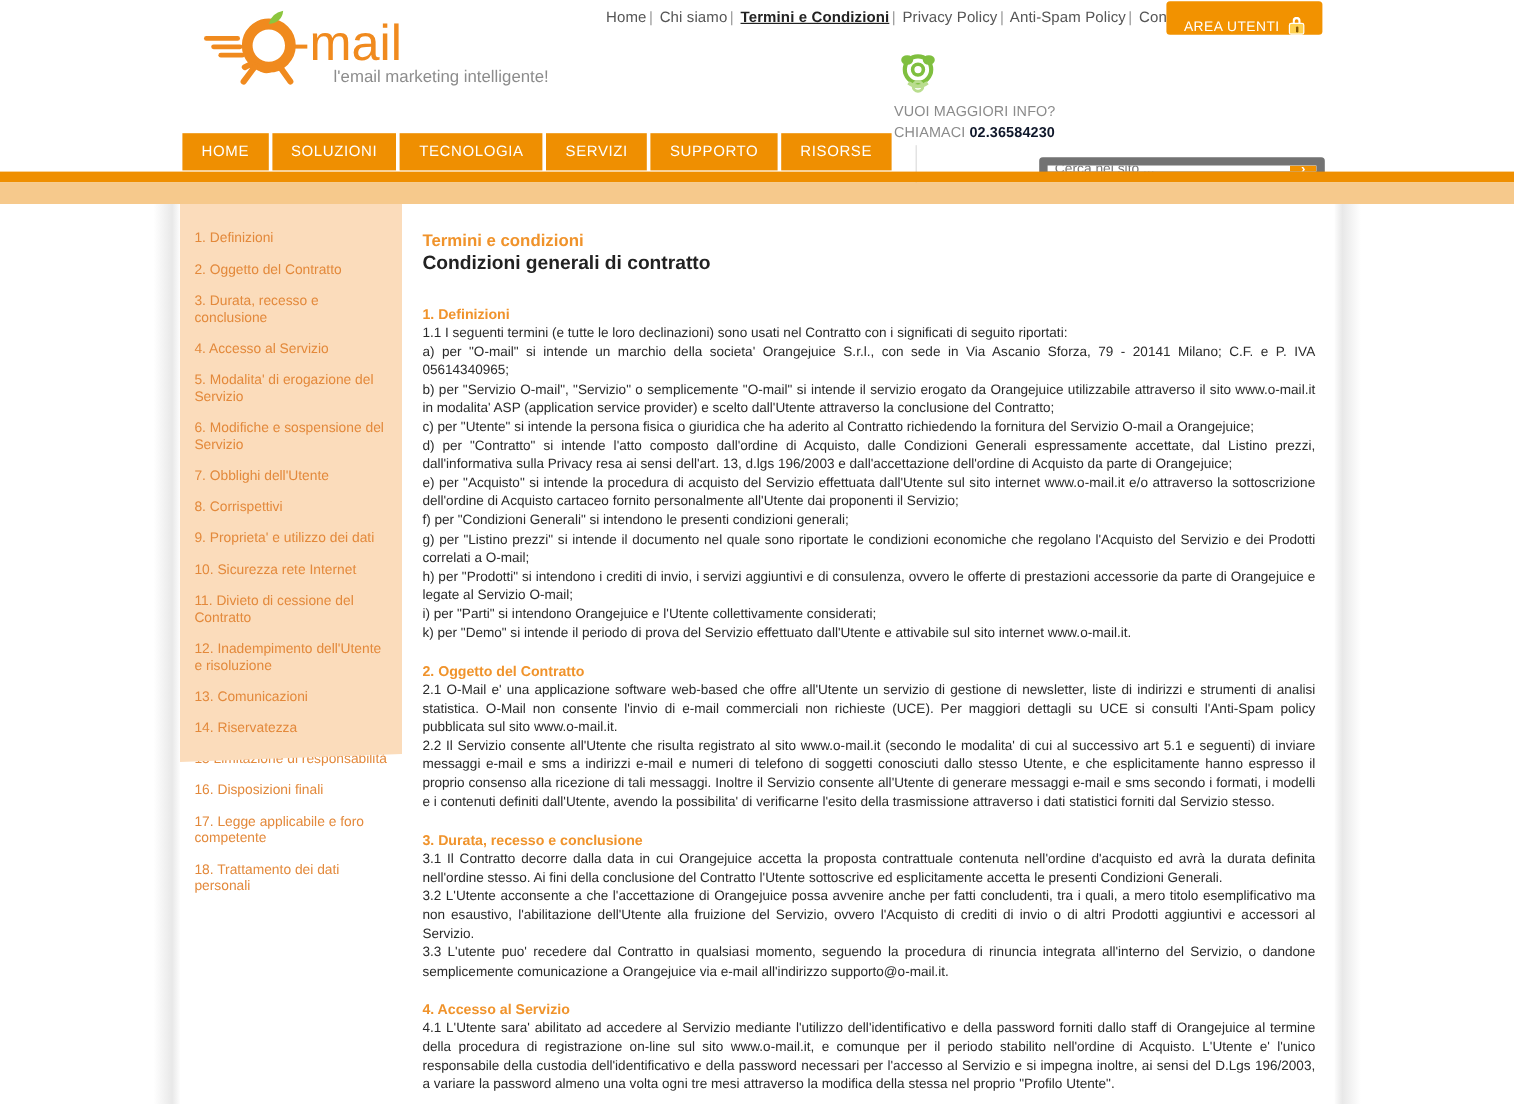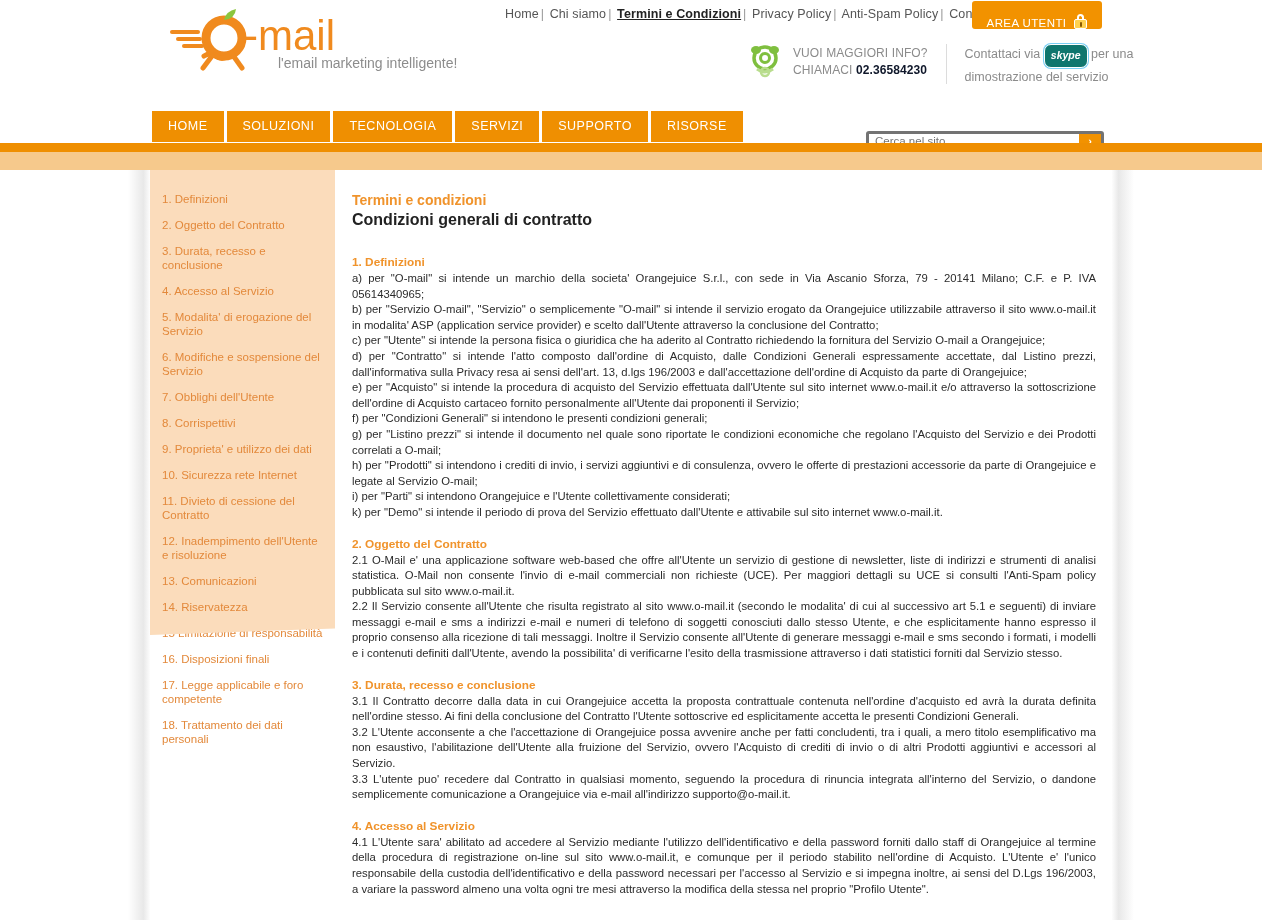--- a/index.html
+++ b/index.html
@@ -46,21 +46,21 @@
   .lock .body {
     position:absolute; left:0; top:5px; width:13px; height:10px;
     background:#ffd14f; border:1px solid #ffffff; border-radius:2px;
   }
   .lock .body:after {
     content:""; position:absolute; left:5px; top:2px;
     width:2px; height:5px; background:#8a5a00; border-radius:1px;
   }
 
   
-  .contact { position:absolute; left:745px; top:42px; display:flex; align-items:flex-start; }
+  .contact { position:absolute; left:745px; top:42px; display:flex; align-items:flex-start;flex-direction:column; }
   .phone-icon { width:40px; height:40px; margin-right:8px; }
   .contact-text { font-size:12px; color:#8b8b8b; line-height:17px; padding-top:3px; letter-spacing:0.1px; }
   .contact-text .num { color:#0f172a; font-weight:bold; }
   .contact-div { width:1px; height:40px; background:#dcdcdc; margin:2px 18px 0 18px; }
   .skype-text { font-size:12.5px; color:#8b8b8b; line-height:19px; padding-top:2px; max-width:175px; }
   .skype-badge {
     display:inline-block; background:#0f766e; color:#fff;
     border-radius:7px; padding:1px 6px 2px 6px;
     font-size:10.5px; font-weight:bold; font-style:italic;
     vertical-align:-1px; border:1.5px solid #fff;
@@ -73,21 +73,21 @@
   .navtab {
     background:#ef8f01; color:#fff;
     height:31px; line-height:31px;
     font-size:12.5px; letter-spacing:0.5px;
     padding:0 16px; margin-right:3px;
     cursor:pointer; white-space:nowrap;
   }
   .searchbox {
     position:absolute; left:866px; top:131px;
     width:238px; height:19px;
-    background:#fff; border:3px solid #737373;
+    background:#fff; border:7px solid #737373;
     border-radius:3px; display:flex; align-items:stretch;
     overflow:hidden;
   }
   .searchbox input {
     flex:1; border:none; outline:none;
     font-family:"Liberation Sans", sans-serif;
     font-size:11.5px; color:#444; padding:0 6px;
     background:transparent;
   }
   .searchbtn {
@@ -250,20 +250,21 @@
     </div>
     <div class="slant"></div>
   </div>
 
   <div class="content">
     <h1 class="page-title">Termini e condizioni</h1>
     <div class="page-sub">Condizioni generali di contratto</div>
 
     <div class="sec-block">
       <div class="sec-title">1. Definizioni</div>
+      <p class="para">1.1 I seguenti termini (e tutte le loro declinazioni) sono usati nel Contratto con i significati di seguito riportati:</p>
       <p class="para">a) per "O-mail" si intende un marchio della societa' Orangejuice S.r.l., con sede in Via Ascanio Sforza, 79 - 20141 Milano; C.F. e P. IVA 05614340965;</p>
       <p class="para">b) per "Servizio O-mail", "Servizio" o semplicemente "O-mail" si intende il servizio erogato da Orangejuice utilizzabile attraverso il sito www.o-mail.it in modalita' ASP (application service provider) e scelto dall'Utente attraverso la conclusione del Contratto;</p>
       <p class="para">c) per "Utente" si intende la persona fisica o giuridica che ha aderito al Contratto richiedendo la fornitura del Servizio O-mail a Orangejuice;</p>
       <p class="para">d) per "Contratto" si intende l'atto composto dall'ordine di Acquisto, dalle Condizioni Generali espressamente accettate, dal Listino prezzi, dall'informativa sulla Privacy resa ai sensi dell'art. 13, d.lgs 196/2003 e dall'accettazione dell'ordine di Acquisto da parte di Orangejuice;</p>
       <p class="para">e) per "Acquisto" si intende la procedura di acquisto del Servizio effettuata dall'Utente sul sito internet www.o-mail.it e/o attraverso la sottoscrizione dell'ordine di Acquisto cartaceo fornito personalmente all'Utente dai proponenti il Servizio;</p>
       <p class="para">f) per "Condizioni Generali" si intendono le presenti condizioni generali;</p>
       <p class="para">g) per "Listino prezzi" si intende il documento nel quale sono riportate le condizioni economiche che regolano l'Acquisto del Servizio e dei Prodotti correlati a O-mail;</p>
       <p class="para">h) per "Prodotti" si intendono i crediti di invio, i servizi aggiuntivi e di consulenza, ovvero le offerte di prestazioni accessorie da parte di Orangejuice e legate al Servizio O-mail;</p>
       <p class="para">i) per "Parti" si intendono Orangejuice e l'Utente collettivamente considerati;</p>
       <p class="para">k) per "Demo" si intende il periodo di prova del Servizio effettuato dall'Utente e attivabile sul sito internet www.o-mail.it.</p>

